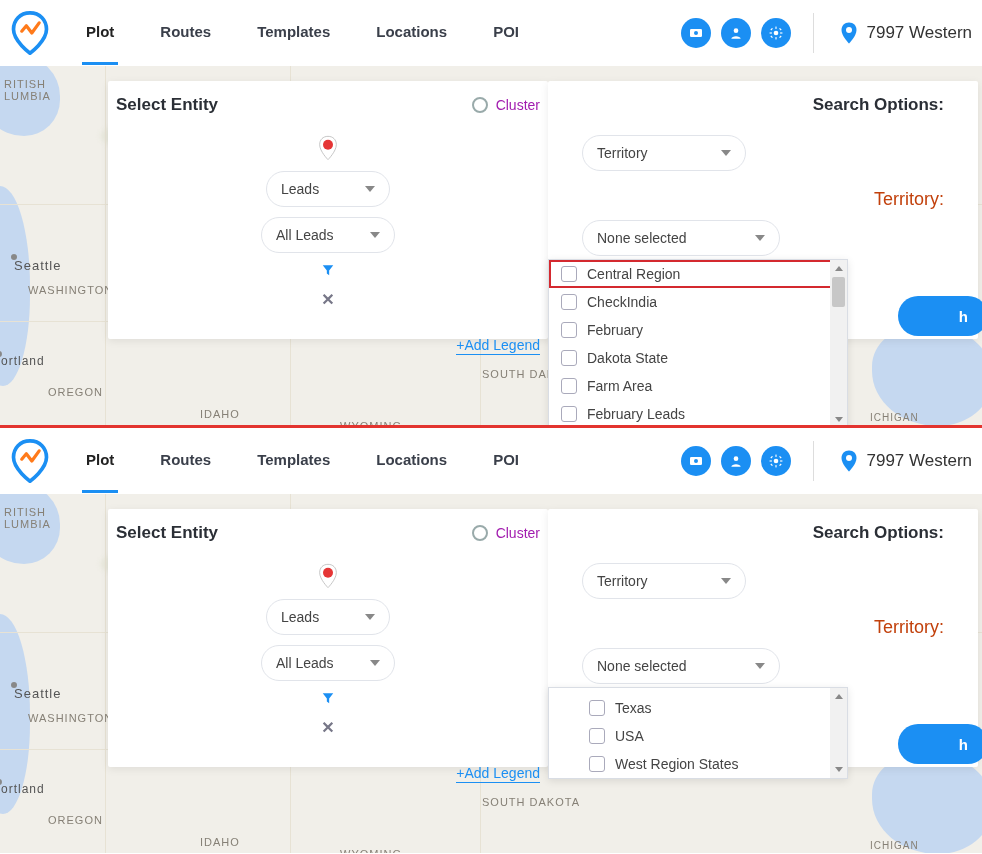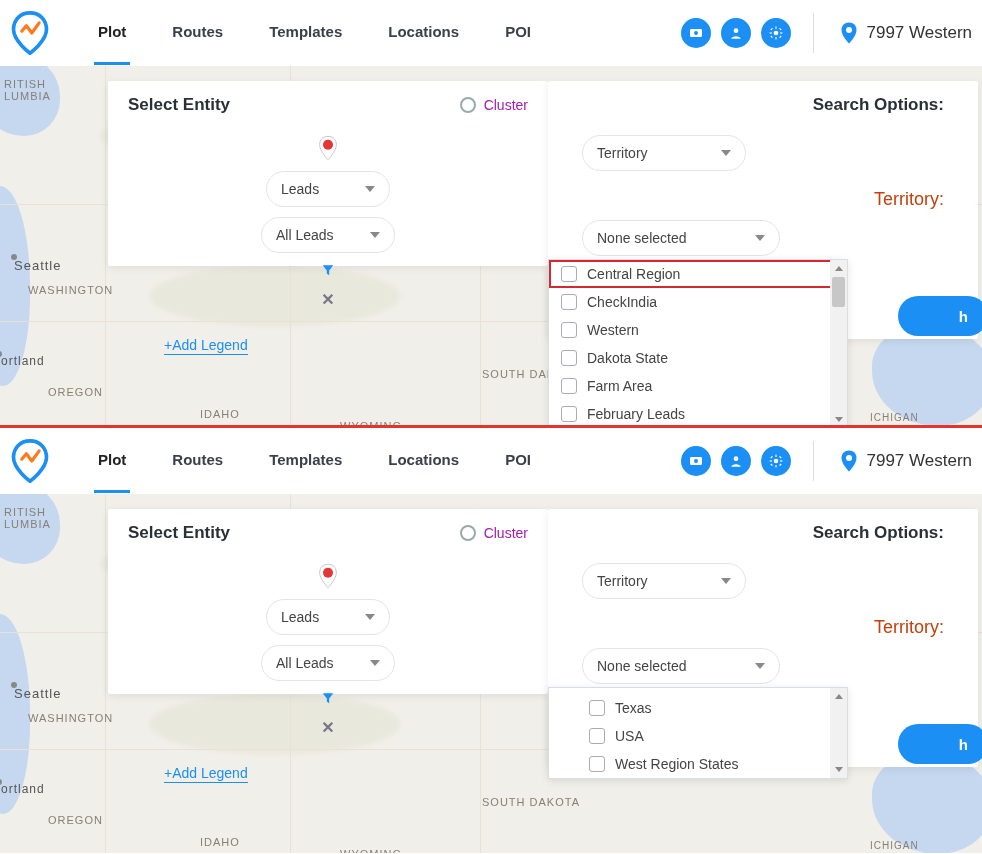--- a/index.html
+++ b/index.html
@@ -2,38 +2,38 @@
 <html><head>
 <meta charset="utf-8">
 <style>
   * { box-sizing: border-box; margin: 0; padding: 0; font-family: 'Segoe UI', Arial, sans-serif; }
   body { width: 982px; background: #fff; }
   .app-half { width: 982px; height: 425px; position: relative; overflow: hidden; }
 
   
   .topbar { display: flex; align-items: center; height: 66px; padding: 0 10px 0 4px; background: #fff; position: relative; z-index: 10; }
   .logo { width: 44px; height: 44px; display: flex; align-items: center; justify-content: center; margin: 0 30px 0 4px; }
-  .nav-tabs { display: flex; gap: 38px; align-items: center; height: 100%; margin-left: 12px; }
+  .nav-tabs { display: flex; gap: 38px; align-items: center; height: 100%; }
   .nav-tab { font-size: 15px; color: #3a3f4a; font-weight: 600; padding: 22px 4px; cursor: pointer; border-bottom: 3px solid transparent; }
   .nav-tab.active { border-bottom: 3px solid #1b8ff3; color: #222; }
   .topbar-right { margin-left: auto; display: flex; align-items: center; gap: 10px; text-align: right; }
   .circ-btn { width: 30px; height: 30px; border-radius: 50%; background: #1b8ff3; display:flex; align-items:center; justify-content:center; cursor:pointer; }
   .vsep { width:1px; height:40px; background:#ddd; margin: 0 16px 0 12px; }
   .loc-display { display:flex; align-items:center; gap:8px; font-size:17px; color:#333; }
 
   
   .maparea { position: absolute; top: 66px; left:0; right:0; bottom:0; background: #f1efe9; overflow:hidden; }
   .map-label { position:absolute; font-size:11px; letter-spacing:1px; color:#868076; font-weight:500; }
   .map-road { position:absolute; background:#e7e2d4; }
   .water { position:absolute; background:#c5d8f0; border-radius: 40% 50% 45% 55%; }
   .hills { position:absolute; background:#e8e8dc; border-radius:50%; filter: blur(2px);}
 
   
   .panel-left, .panel-right { position:absolute; top: 15px; background:#fff; border-radius:2px; box-shadow: 0 2px 8px rgba(0,0,0,.08); }
-  .panel-left { left:108px; width:440px; height:185px; padding: 14px 20px; }
+  .panel-left { left:108px; width:440px; height:258px; padding: 14px 8px; text-align: right; }
   .panel-right { left:548px; width:430px; height:258px; padding: 14px 34px; text-align: right; }
 
   .panel-row { display:flex; align-items:center; gap:10px;flex-direction:column; }
   .panel-title { font-size:17px; font-weight:700; color:#2b2f36; margin-bottom:20px; }
   .radio-row { display:flex; align-items:center; gap:8px; cursor:pointer; }
   .radio-dot { width:16px; height:16px; border-radius:50%; border:2px solid #9aa; }
   .radio-lbl { font-size:14px; color:#a21caf; }
 
   .pin-icon { width:20px; height:26px; }
   .dd { display:flex; align-items:center; justify-content:space-between; border:1px solid #e1e4ea; background:#fff; border-radius:20px; padding: 0 14px; height:36px; cursor:pointer; font-size:14px; color:#444; min-width:120px; }
@@ -187,21 +187,21 @@
       <div class="opt highlight">
       <div class="cb"></div>
       <span>Central Region</span>
     </div>
           <div class="opt ">
       <div class="cb"></div>
       <span>CheckIndia</span>
     </div>
           <div class="opt ">
       <div class="cb"></div>
-      <span>Western</span>
+      <span>February</span>
     </div>
           <div class="opt ">
       <div class="cb"></div>
       <span>Dakota State</span>
     </div>
           <div class="opt ">
       <div class="cb"></div>
       <span>Farm Area</span>
     </div>
           <div class="opt ">

